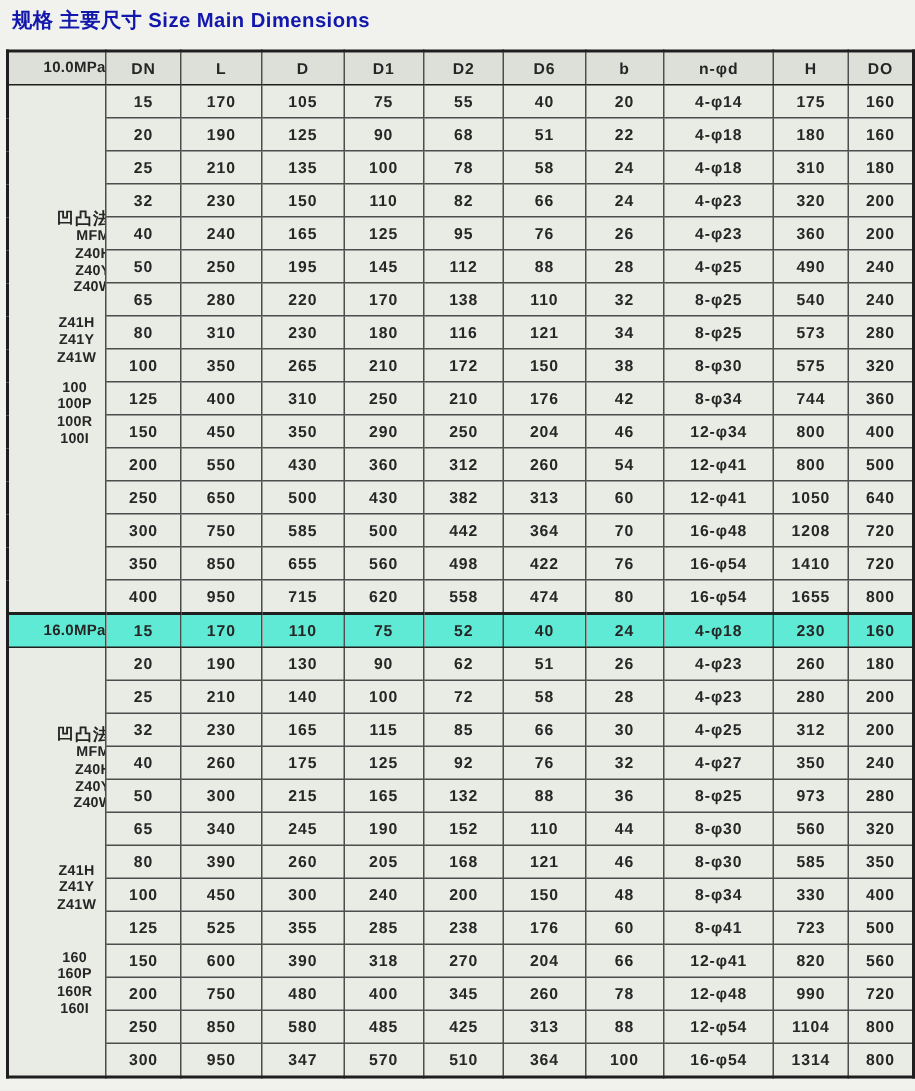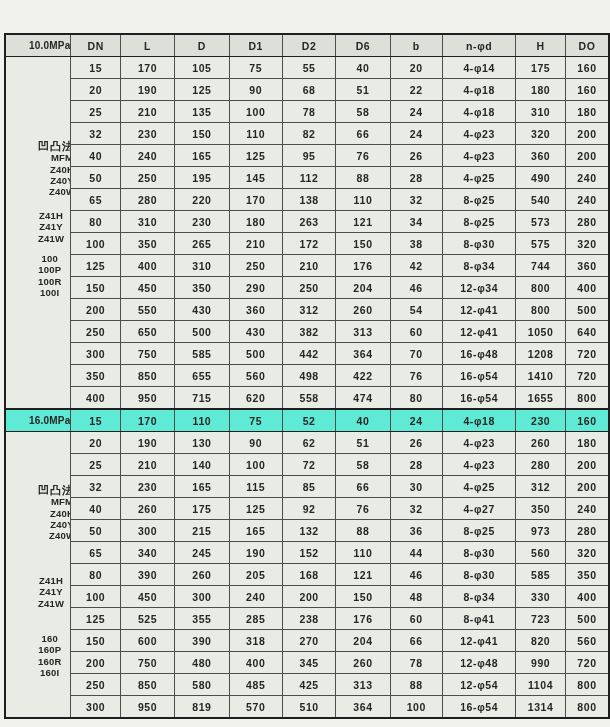--- a/index.html
+++ b/index.html
@@ -40,20 +40,21 @@
   td.label-cell { vertical-align:top; padding:0; }
   .label-box { position:relative; width:100%; }
   .label-box .lg { position:absolute; left:8px;margin-left:24px; }
   .label-box .lg div { font-size:9.5px; font-weight:bold; line-height:11.3px; letter-spacing:0.2px; color:#262626; }
   .label-box .lg div.cn { font-size:11px; letter-spacing:1px; }
 </style>
 </head>
 <body>
 
 <div class="page">
+  <h1 class="title">规格 主要尺寸 Size Main Dimensions</h1>
   <table class="dim-table">
     <colgroup>
       <col style="width:57px">
         <col style="width:50px">
         <col style="width:55px">
       <col style="width:55px">
         <col style="width:54px">
         <col style="width:54px">
       <col style="width:55px">
         <col style="width:53px">
@@ -179,21 +180,21 @@
           <td>32</td>
           <td>8-φ25</td>
           <td>540</td>
           <td>240</td>
         </tr>
         <tr>
           <td>80</td>
           <td>310</td>
           <td>230</td>
           <td>180</td>
-          <td>263</td>
+          <td>116</td>
           <td>121</td>
           <td>34</td>
           <td>8-φ25</td>
           <td>573</td>
           <td>280</td>
         </tr>
         <tr>
           <td>100</td>
           <td>350</td>
           <td>265</td>
@@ -464,21 +465,21 @@
           <td>425</td>
           <td>313</td>
           <td>88</td>
           <td>12-φ54</td>
           <td>1104</td>
           <td>800</td>
         </tr>
         <tr>
           <td>300</td>
           <td>950</td>
-          <td>819</td>
+          <td>347</td>
           <td>570</td>
           <td>510</td>
           <td>364</td>
           <td>100</td>
           <td>16-φ54</td>
           <td>1314</td>
           <td>800</td>
         </tr>
       </tbody>
   </table>

